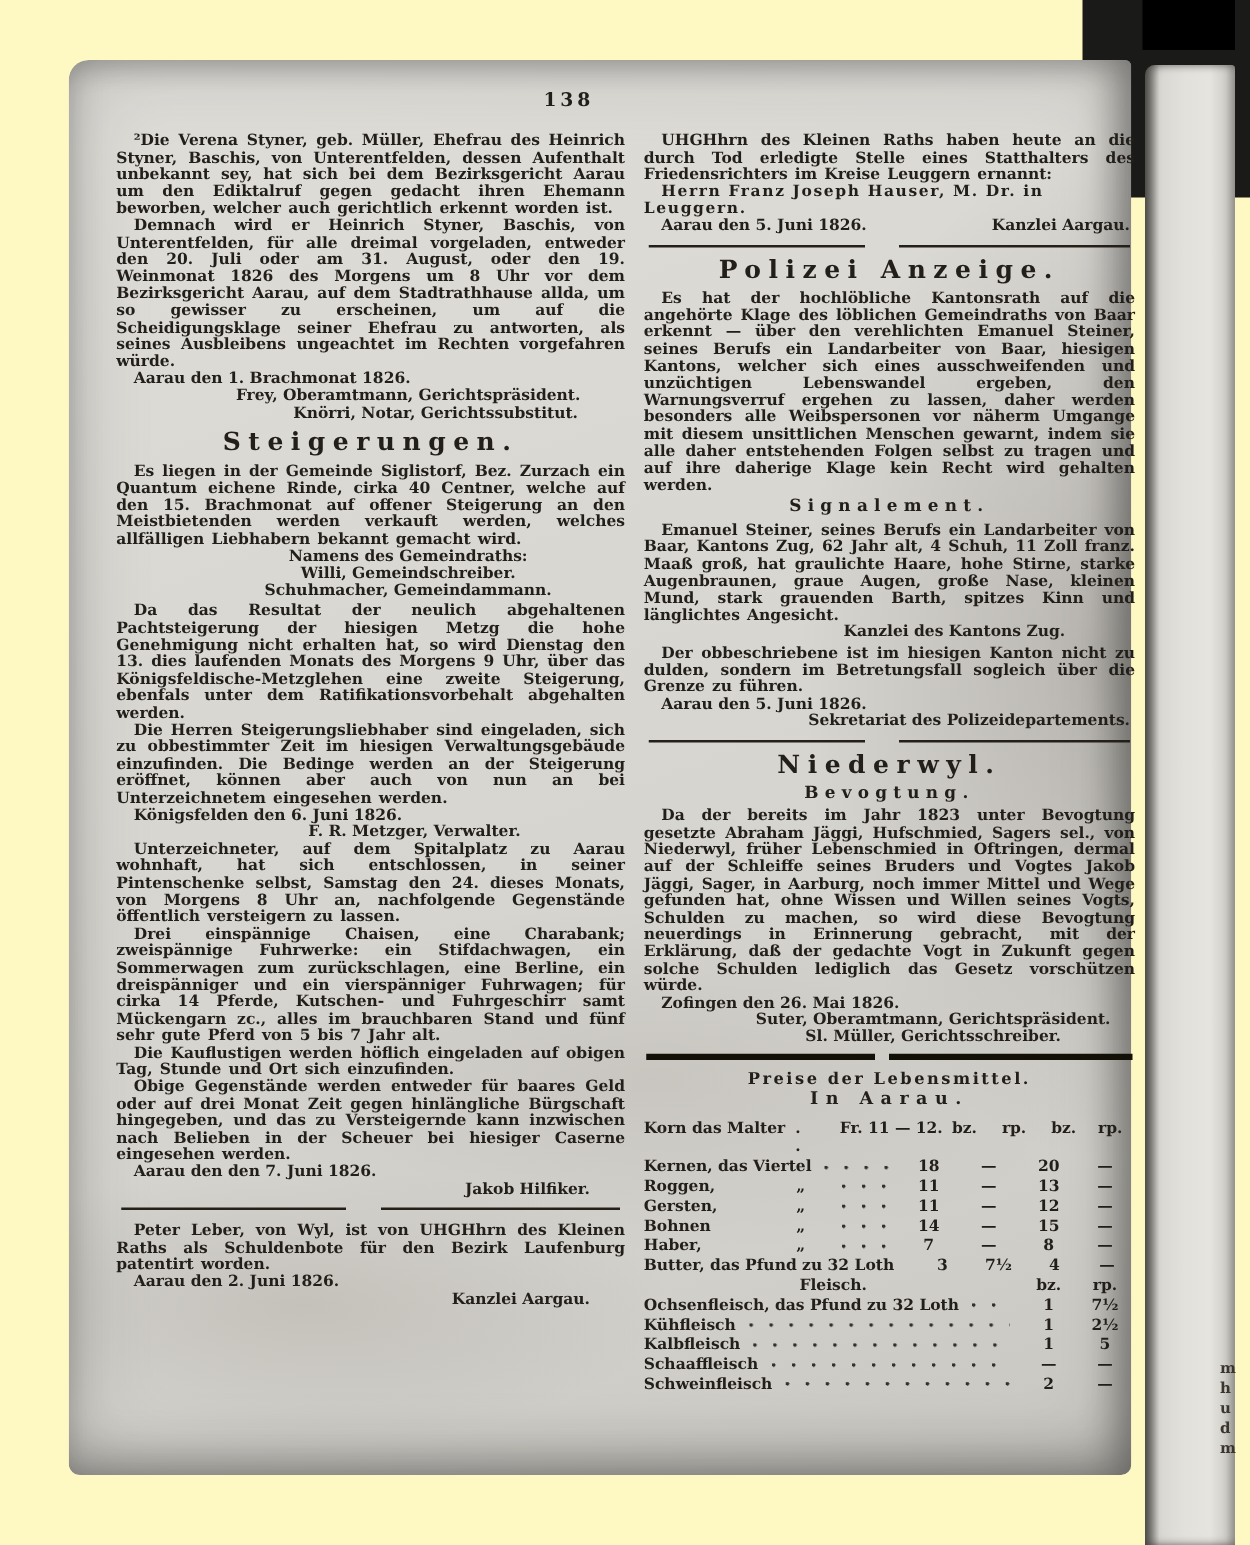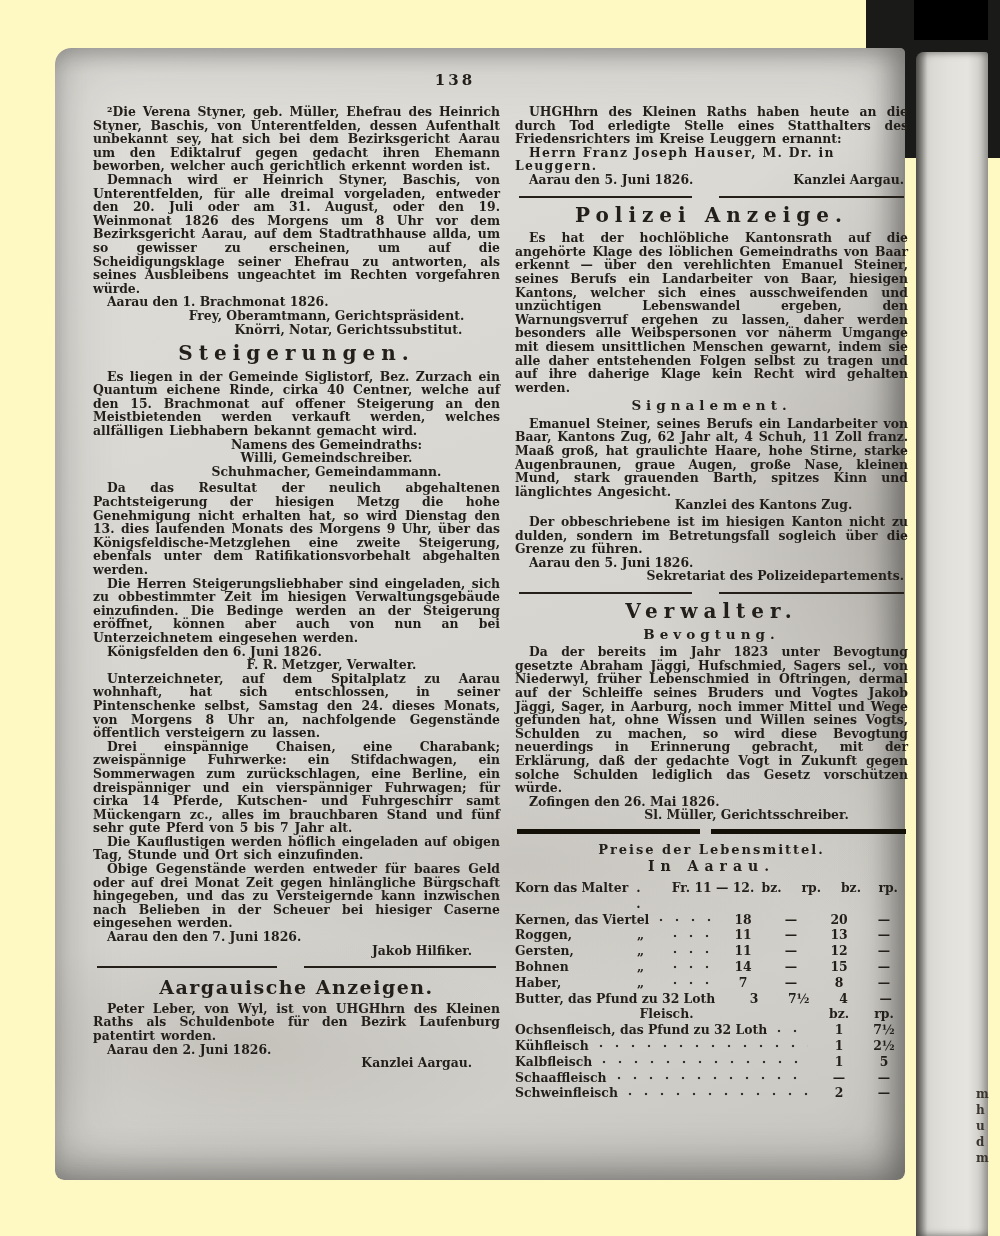--- a/index.html
+++ b/index.html
@@ -87,21 +87,20 @@
       <p class="p">Die Herren Steigerungsliebhaber sind eingeladen, sich zu obbestimmter Zeit im hiesigen Verwaltungsgebäude einzufinden. Die Bedinge werden an der Steigerung eröffnet, können aber auch von nun an bei Unterzeichnetem eingesehen werden.</p>
       <p class="line">Königsfelden den 6. Juni 1826.</p>
       <p class="sig-c ind3">F. R. Metzger, Verwalter.</p>
       <p class="p">Unterzeichneter, auf dem Spitalplatz zu Aarau wohnhaft, hat sich entschlossen, in seiner Pintenschenke selbst, Samstag den 24. dieses Monats, von Morgens 8 Uhr an, nachfolgende Gegenstände öffentlich versteigern zu lassen.</p>
       <p class="p">Drei einspännige Chaisen, eine Charabank; zweispännige Fuhrwerke: ein Stifdachwagen, ein Sommerwagen zum zurückschlagen, eine Berline, ein dreispänniger und ein vierspänniger Fuhrwagen; für cirka 14 Pferde, Kutschen- und Fuhrgeschirr samt Mückengarn zc., alles im brauchbaren Stand und fünf sehr gute Pferd von 5 bis 7 Jahr alt.</p>
       <p class="p">Die Kauflustigen werden höflich eingeladen auf obigen Tag, Stunde und Ort sich einzufinden.</p>
       <p class="p">Obige Gegenstände werden entweder für baares Geld oder auf drei Monat Zeit gegen hinlängliche Bürgschaft hingegeben, und das zu Versteigernde kann inzwischen nach Belieben in der Scheuer bei hiesiger Caserne eingesehen werden.</p>
       <p class="line">Aarau den den 7. Juni 1826.</p>
       <p class="sig-r">Jakob Hilfiker.</p>
       <div class="rule"></div>
-      <div class="h2">Aargauische Anzeigen.</div>
       <p class="p">Peter Leber, von Wyl, ist von UHGHhrn des Kleinen Raths als Schuldenbote für den Bezirk Laufenburg patentirt worden.</p>
       <p class="line">Aarau den 2. Juni 1826.</p>
       <p class="sig-r gap-sm">Kanzlei Aargau.</p>
     </div>
 
     <div class="col col-right">
       <p class="p">UHGHhrn des Kleinen Raths haben heute an die durch Tod erledigte Stelle eines Statthalters des Friedensrichters im Kreise Leuggern ernannt:</p>
       <p class="line spread">Herrn Franz Joseph Hauser, M. Dr. in Leuggern.</p>
       <p class="dl">
         <span>Aarau den 5. Juni 1826.</span>
@@ -110,24 +109,25 @@
       <div class="rule"></div>
       <div class="h1">Polizei Anzeige.</div>
       <p class="p">Es hat der hochlöbliche Kantonsrath auf die angehörte Klage des löblichen Gemeindraths von Baar erkennt — über den verehlichten Emanuel Steiner, seines Berufs ein Landarbeiter von Baar, hiesigen Kantons, welcher sich eines ausschweifenden und unzüchtigen Lebenswandel ergeben, den Warnungsverruf ergehen zu lassen, daher werden besonders alle Weibspersonen vor näherm Umgange mit diesem unsittlichen Menschen gewarnt, indem sie alle daher entstehenden Folgen selbst zu tragen und auf ihre daherige Klage kein Recht wird gehalten werden.</p>
       <div class="sh">Signalement.</div>
       <p class="p">Emanuel Steiner, seines Berufs ein Landarbeiter von Baar, Kantons Zug, 62 Jahr alt, 4 Schuh, 11 Zoll franz. Maaß groß, hat graulichte Haare, hohe Stirne, starke Augenbraunen, graue Augen, große Nase, kleinen Mund, stark grauenden Barth, spitzes Kinn und länglichtes Angesicht.</p>
       <p class="sig-c ind2">Kanzlei des Kantons Zug.</p>
       <p class="p gap-sm">Der obbeschriebene ist im hiesigen Kanton nicht zu dulden, sondern im Betretungsfall sogleich über die Grenze zu führen.</p>
       <p class="line">Aarau den 5. Juni 1826.</p>
       <p class="sig-r2">Sekretariat des Polizeidepartements.</p>
       <div class="rule"></div>
-      <div class="h1">Verwalter.</div>
+      <div class="h1">Niederwyl.</div>
       <div class="sh">Bevogtung.</div>
       <p class="p">Da der bereits im Jahr 1823 unter Bevogtung gesetzte Abraham Jäggi, Hufschmied, Sagers sel., von Niederwyl, früher Lebenschmied in Oftringen, dermal auf der Schleiffe seines Bruders und Vogtes Jakob Jäggi, Sager, in Aarburg, noch immer Mittel und Wege gefunden hat, ohne Wissen und Willen seines Vogts, Schulden zu machen, so wird diese Bevogtung neuerdings in Erinnerung gebracht, mit der Erklärung, daß der gedachte Vogt in Zukunft gegen solche Schulden lediglich das Gesetz vorschützen würde.</p>
       <p class="line">Zofingen den 26. Mai 1826.</p>
+      <p class="sig-c ind3">Suter, Oberamtmann, Gerichtspräsident.</p>
       <p class="sig-c ind3">Sl. Müller, Gerichtsschreiber.</p>
       <div class="rule-thick"></div>
 
       <div class="tbl-title">Preise der Lebensmittel.</div>
       <div class="tbl-place">In Aarau.</div>
 
       <div class="trow">
         <span class="titem">Korn das Malter</span>
         <span class="hdots">. .</span>
         <span class="trange">Fr. 11 — 12.</span>

